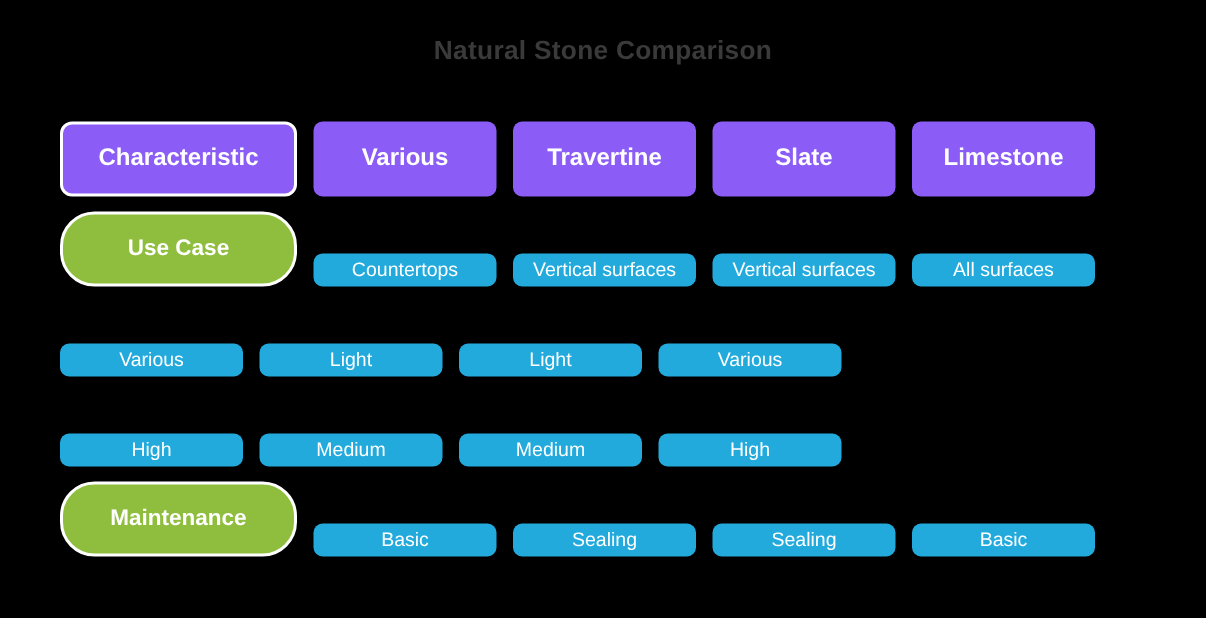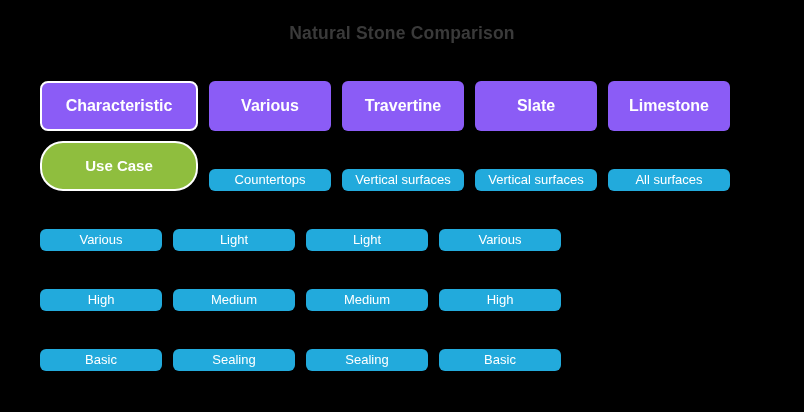--- a/index.html
+++ b/index.html
@@ -118,20 +118,21 @@
     </div>
 
     <div class="row">
       <div class="cell col-data value">High</div>
       <div class="cell col-data value">Medium</div>
       <div class="cell col-data value">Medium</div>
       <div class="cell col-data value">High</div>
     </div>
 
     <div class="row">
+      <div class="cell col-label rowlabel">Maintenance</div>
       <div class="cell col-data value">Basic</div>
       <div class="cell col-data value">Sealing</div>
       <div class="cell col-data value">Sealing</div>
       <div class="cell col-data value">Basic</div>
     </div>
 
   </div>
 </div>
 
 </body></html>

